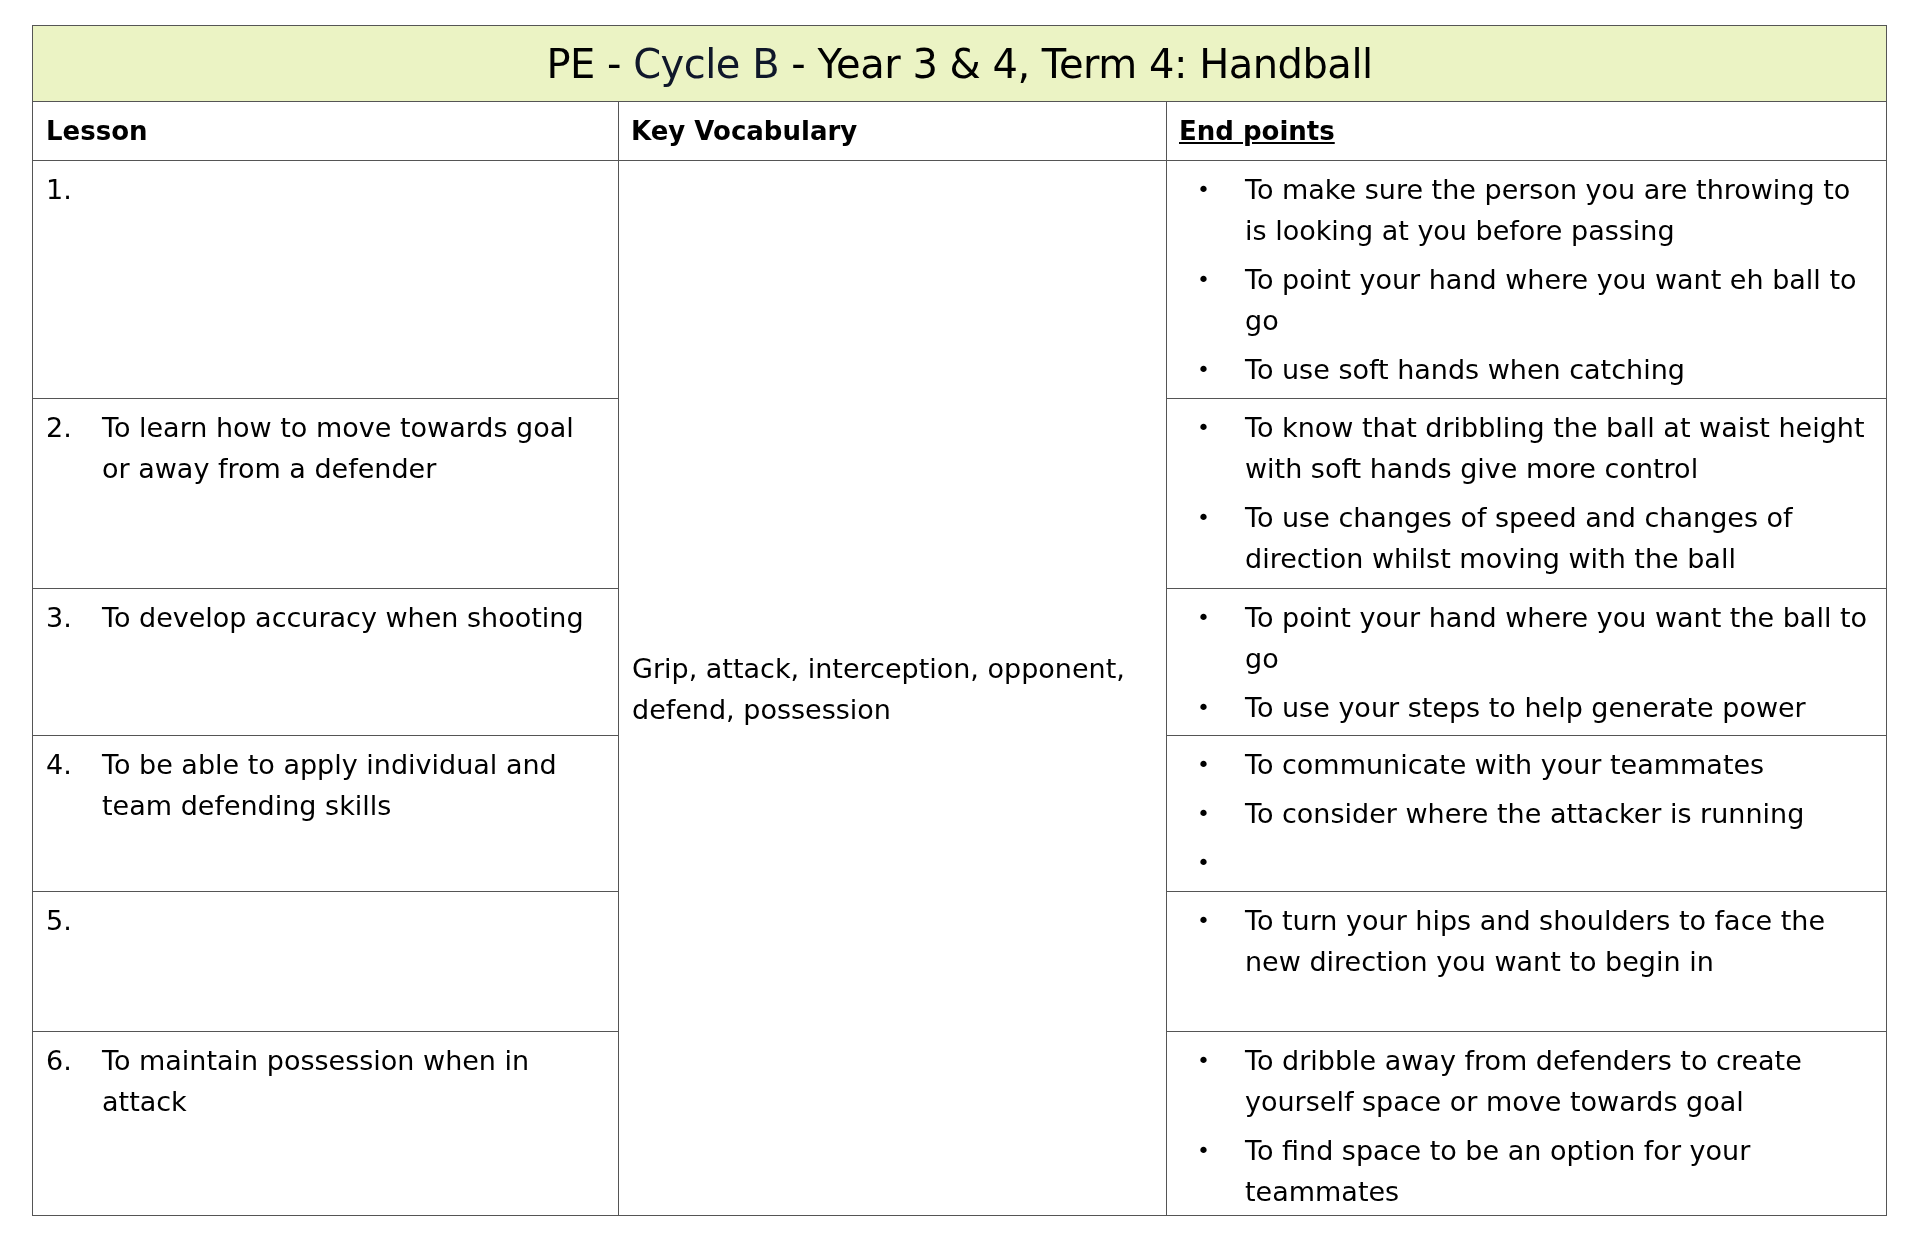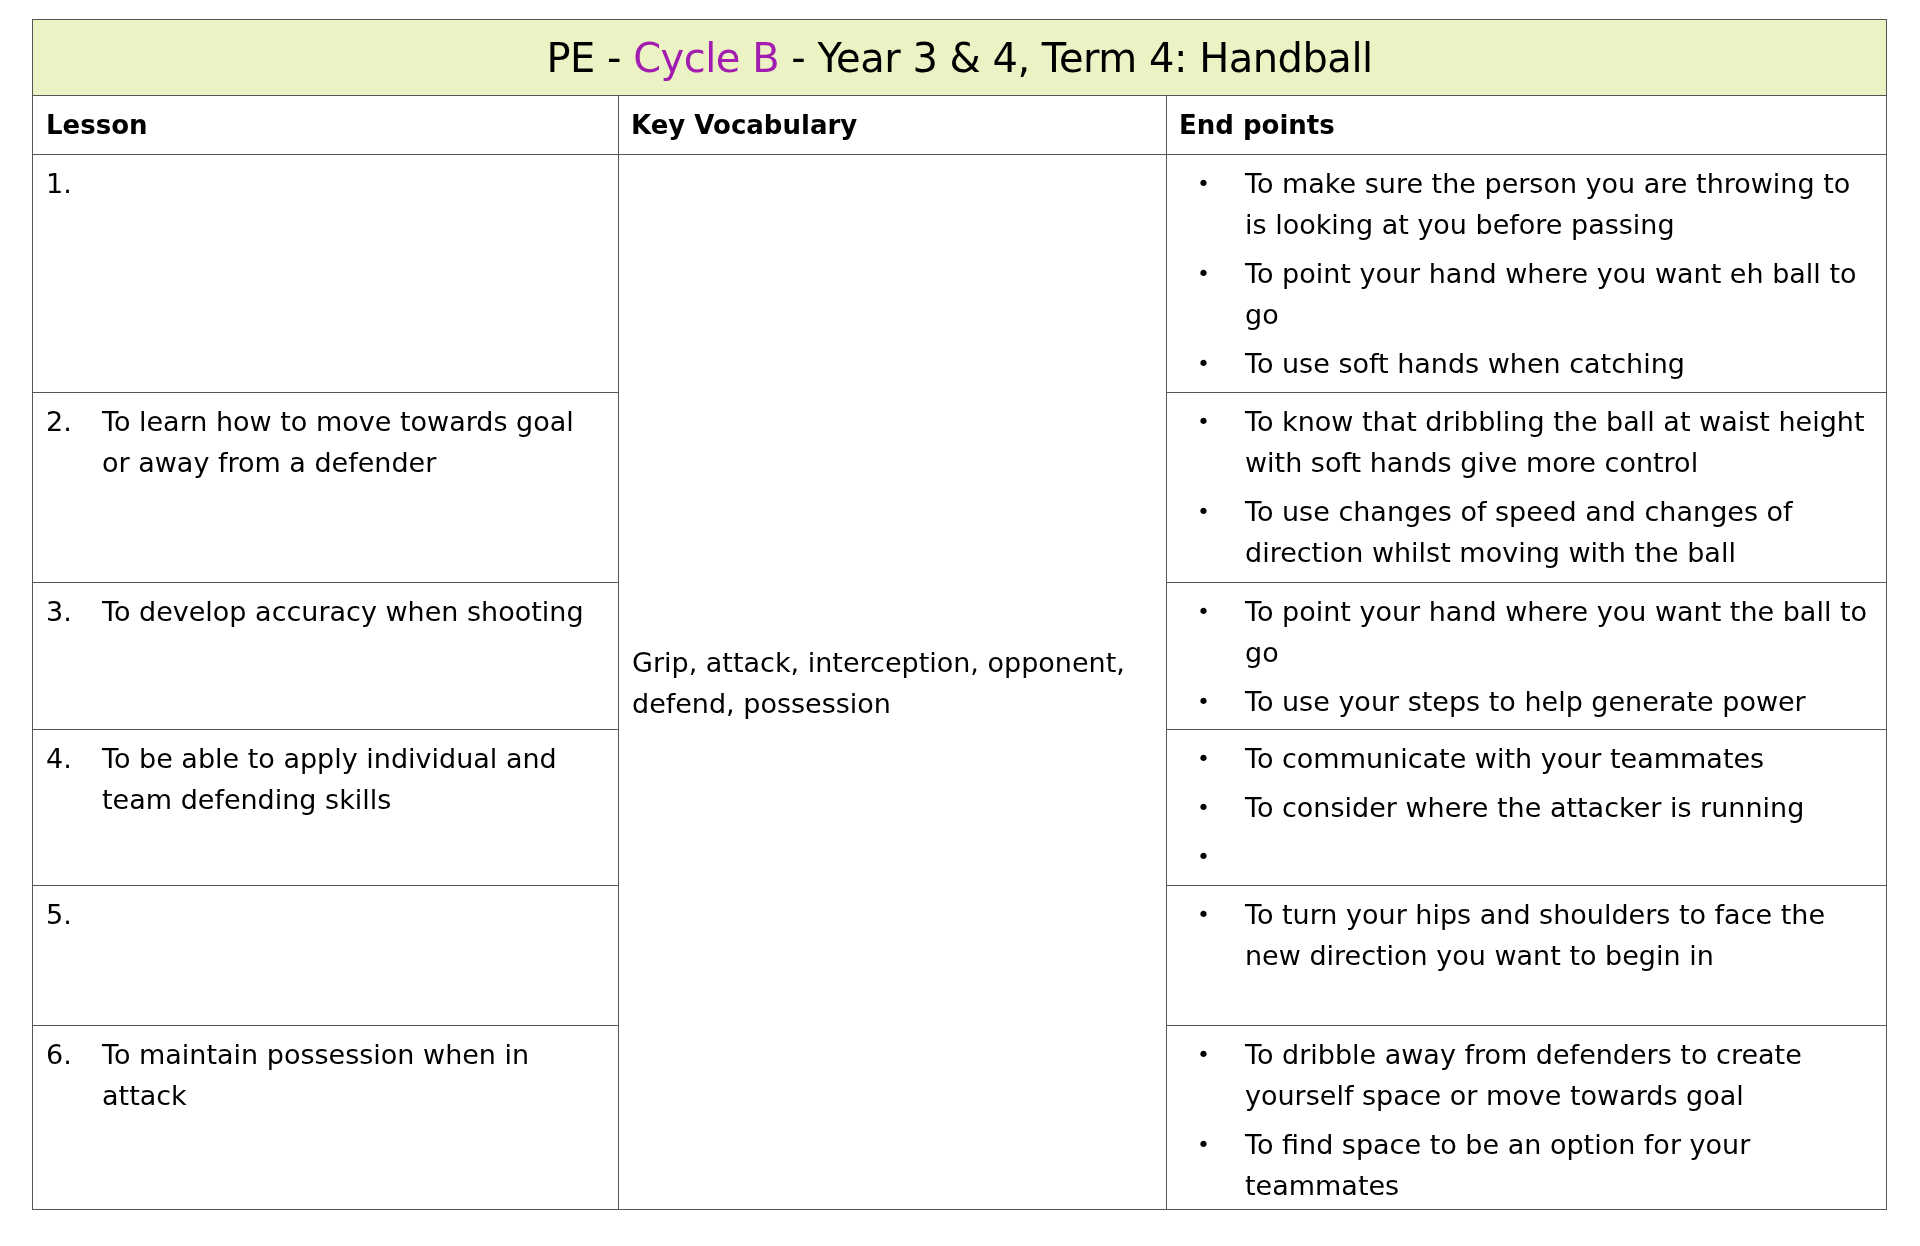--- a/index.html
+++ b/index.html
@@ -1,24 +1,24 @@
 <!DOCTYPE html>
 <html><head>
   <meta charset="utf-8">
   <style>
     html, body { margin: 0; padding: 0; background: #ffffff; }
     body { width: 1920px; height: 1246px; position: relative; overflow: hidden;
            font-family: "DejaVu Sans", sans-serif; color: #000; }
-    .sheet { position: absolute; left: 32px; top: 19px; width: 1855px; height: 1191px;
+    .sheet { position: absolute; left: 32px; top: 25px; width: 1855px; height: 1191px;
              border: 1.5px solid #555; box-sizing: border-box; }
     .title { position: absolute; left: 0; top: 0; width: 100%; height: 76px;
              background: #EBF3C4; border-bottom: 1.5px solid #555; box-sizing: border-box;
              display: flex; align-items: center; justify-content: center;
              font-size: 40px; letter-spacing: -0.5px; white-space: nowrap; }
-    .title .accent { color: #a21caf; }
+    .title .accent { color: #0f172a; }
     .hdr { position: absolute; top: 76px; height: 59px; border-bottom: 1.5px solid #555;
            box-sizing: border-box; font-weight: bold; font-size: 26px;
            padding-left: 13px; display: flex; align-items: center; }
     .vline { position: absolute; top: 76px; bottom: 0; width: 0; border-left: 1.5px solid #555; }
     .cell { position: absolute; box-sizing: border-box; font-size: 27px; line-height: 41px; }
     .rowline { position: absolute; height: 0; border-top: 1.5px solid #555; }
     .lesson { padding-top: 8px; }
     .lesson .num { position: absolute; left: 13px; }
     .lesson .txt { position: absolute; left: 69px; right: 8px; }
     .ep { padding-top: 8px; }
@@ -32,21 +32,21 @@
 
 <div class="sheet">
   <div class="title">
     <span style="white-space:pre">PE - </span>
     <span class="accent">Cycle B</span>
     <span style="white-space:pre"> - Year 3 &amp; 4, Term 4: Handball</span>
   </div>
 
   <div class="hdr" style="left:0;width:585px;">Lesson</div>
   <div class="hdr" style="left:585px;width:548px;">Key Vocabulary</div>
-  <div class="hdr" style="left:1133px;right:0;">End points</div>
+  <div class="hdr" style="left:1133px;right:0;text-decoration:underline;">End points</div>
 
   <div class="vline" style="left:585px;"></div>
   <div class="vline" style="left:1133px;"></div>
 
   <div class="rowline" style="left:0;width:585px;top:372px;"></div>
   <div class="rowline" style="left:1133px;right:0;top:372px;"></div>
   <div class="rowline" style="left:0;width:585px;top:562px;"></div>
   <div class="rowline" style="left:1133px;right:0;top:562px;"></div>
   <div class="rowline" style="left:0;width:585px;top:709px;"></div>
   <div class="rowline" style="left:1133px;right:0;top:709px;"></div>

